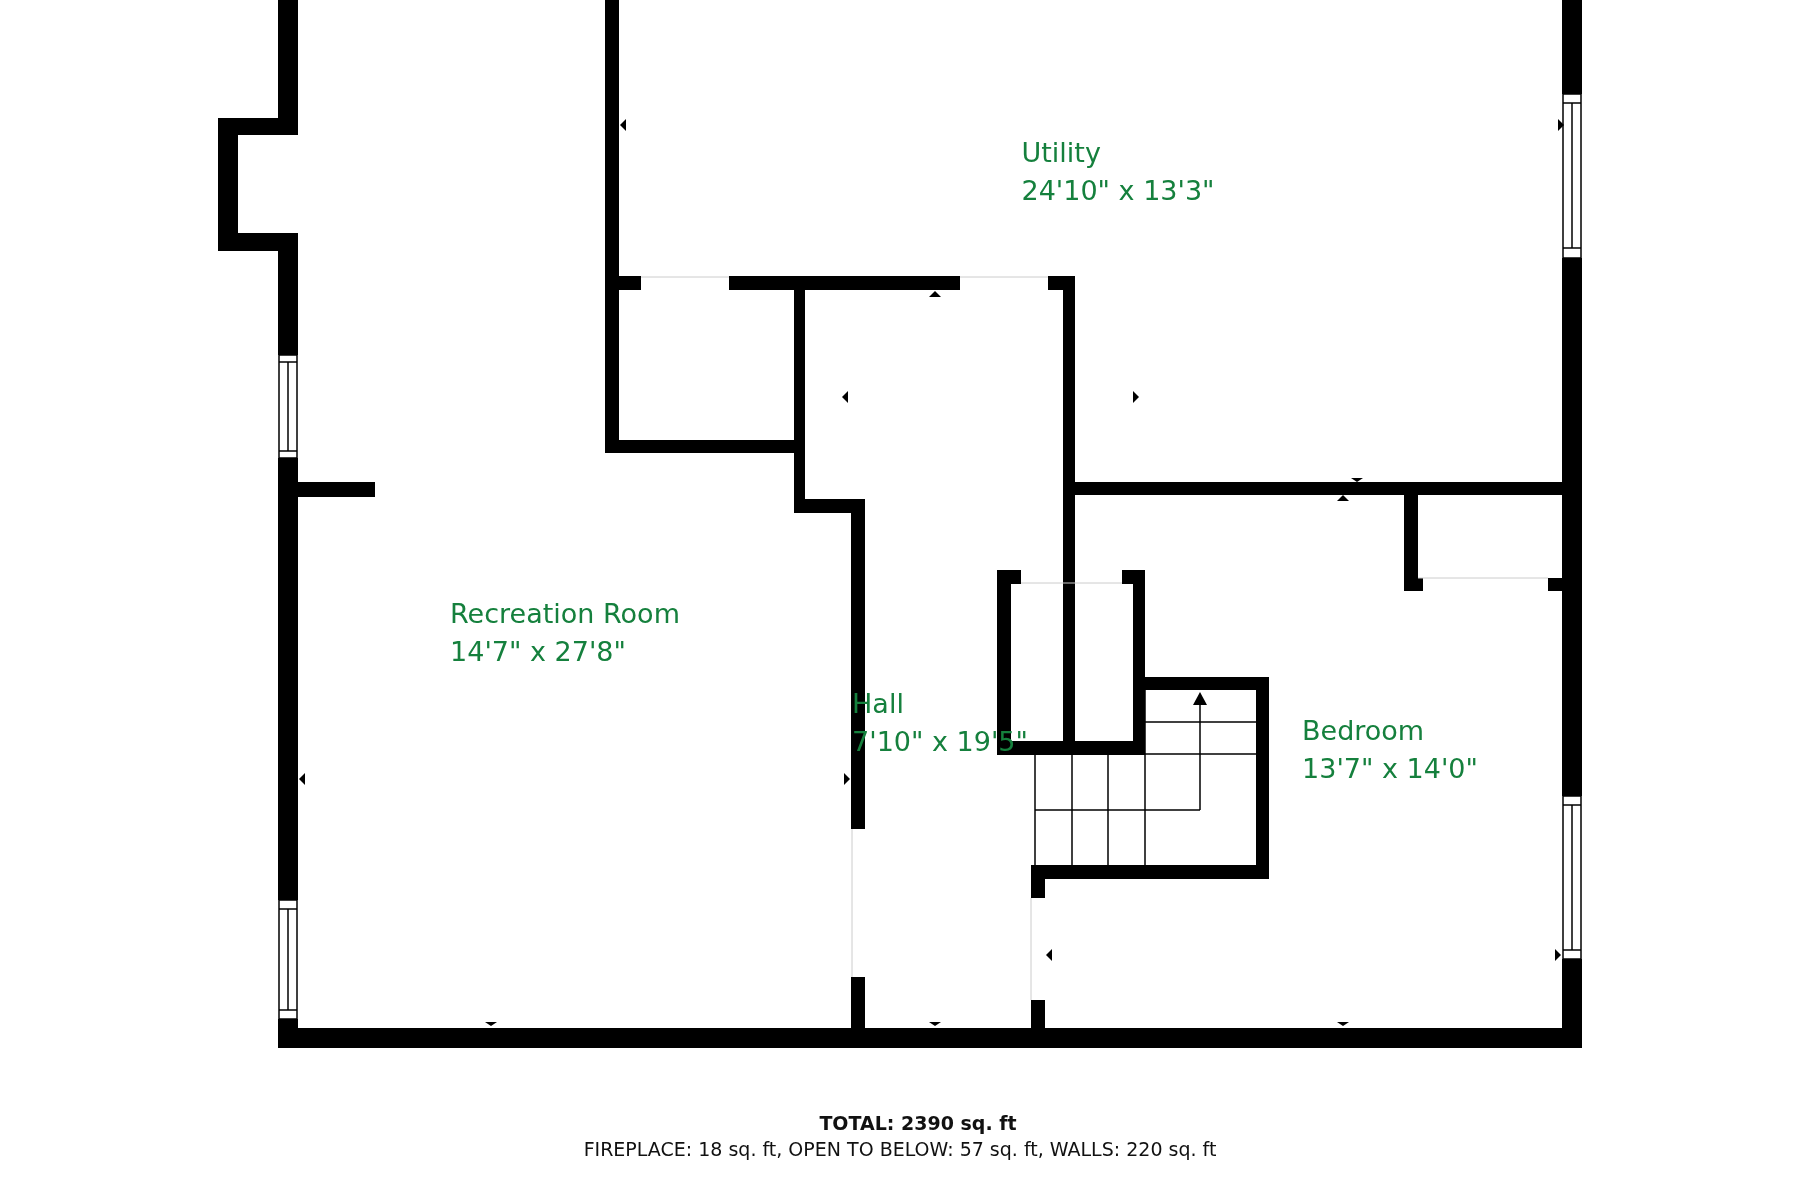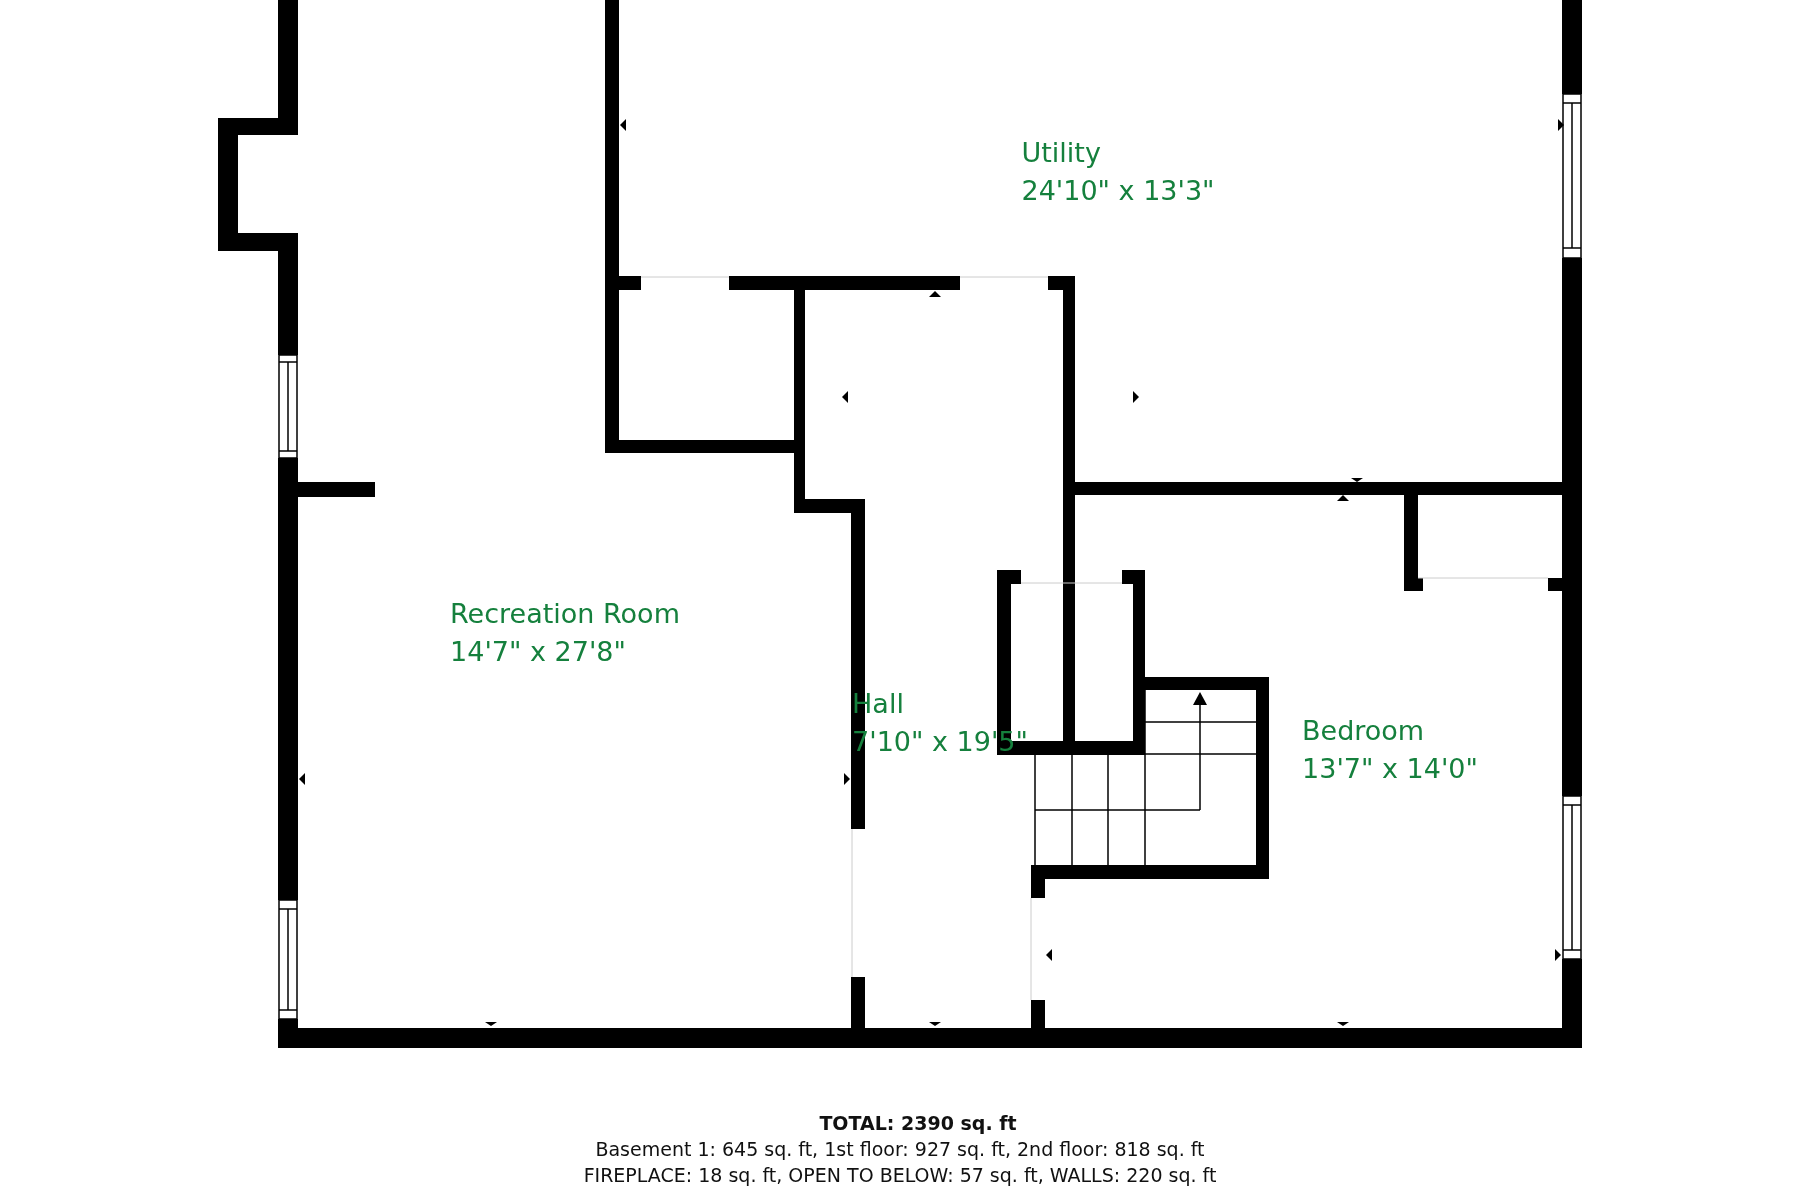--- a/index.html
+++ b/index.html
@@ -142,15 +142,14 @@
   <div>Hall</div>
   <div>7'10" x 19'5"</div>
 </div>
 <div class="room-label" style="left:1390px; top:712px;">
   <div>Bedroom</div>
   <div>13'7" x 14'0"</div>
 </div>
 
 <div class="footer">
   <div class="total">TOTAL: 2390 sq. ft</div>
-  <div>Basement 1: 645 sq. ft, 1st floor: 927 sq. ft, 2nd floor: 818 sq. ft</div>
   <div>FIREPLACE: 18 sq. ft, OPEN TO BELOW: 57 sq. ft, WALLS: 220 sq. ft</div>
 </div>
 
 </body></html>

